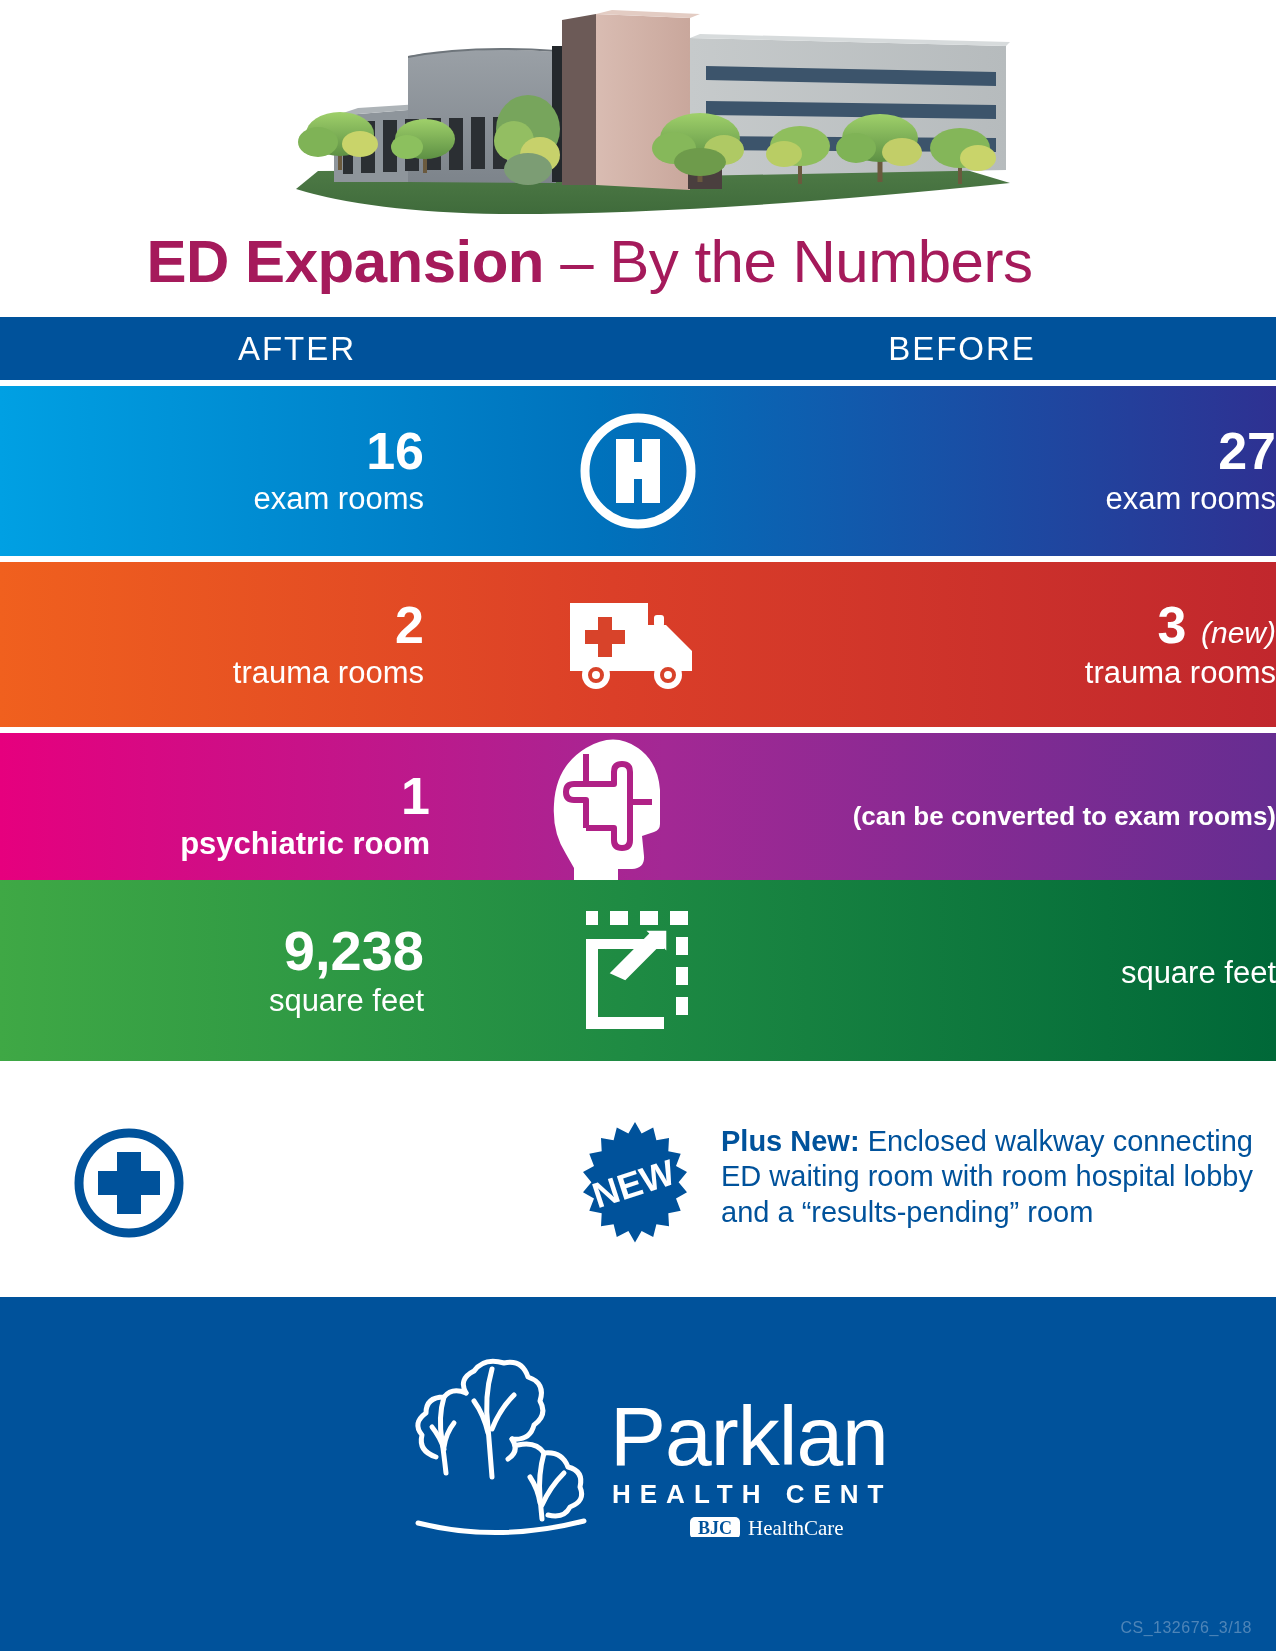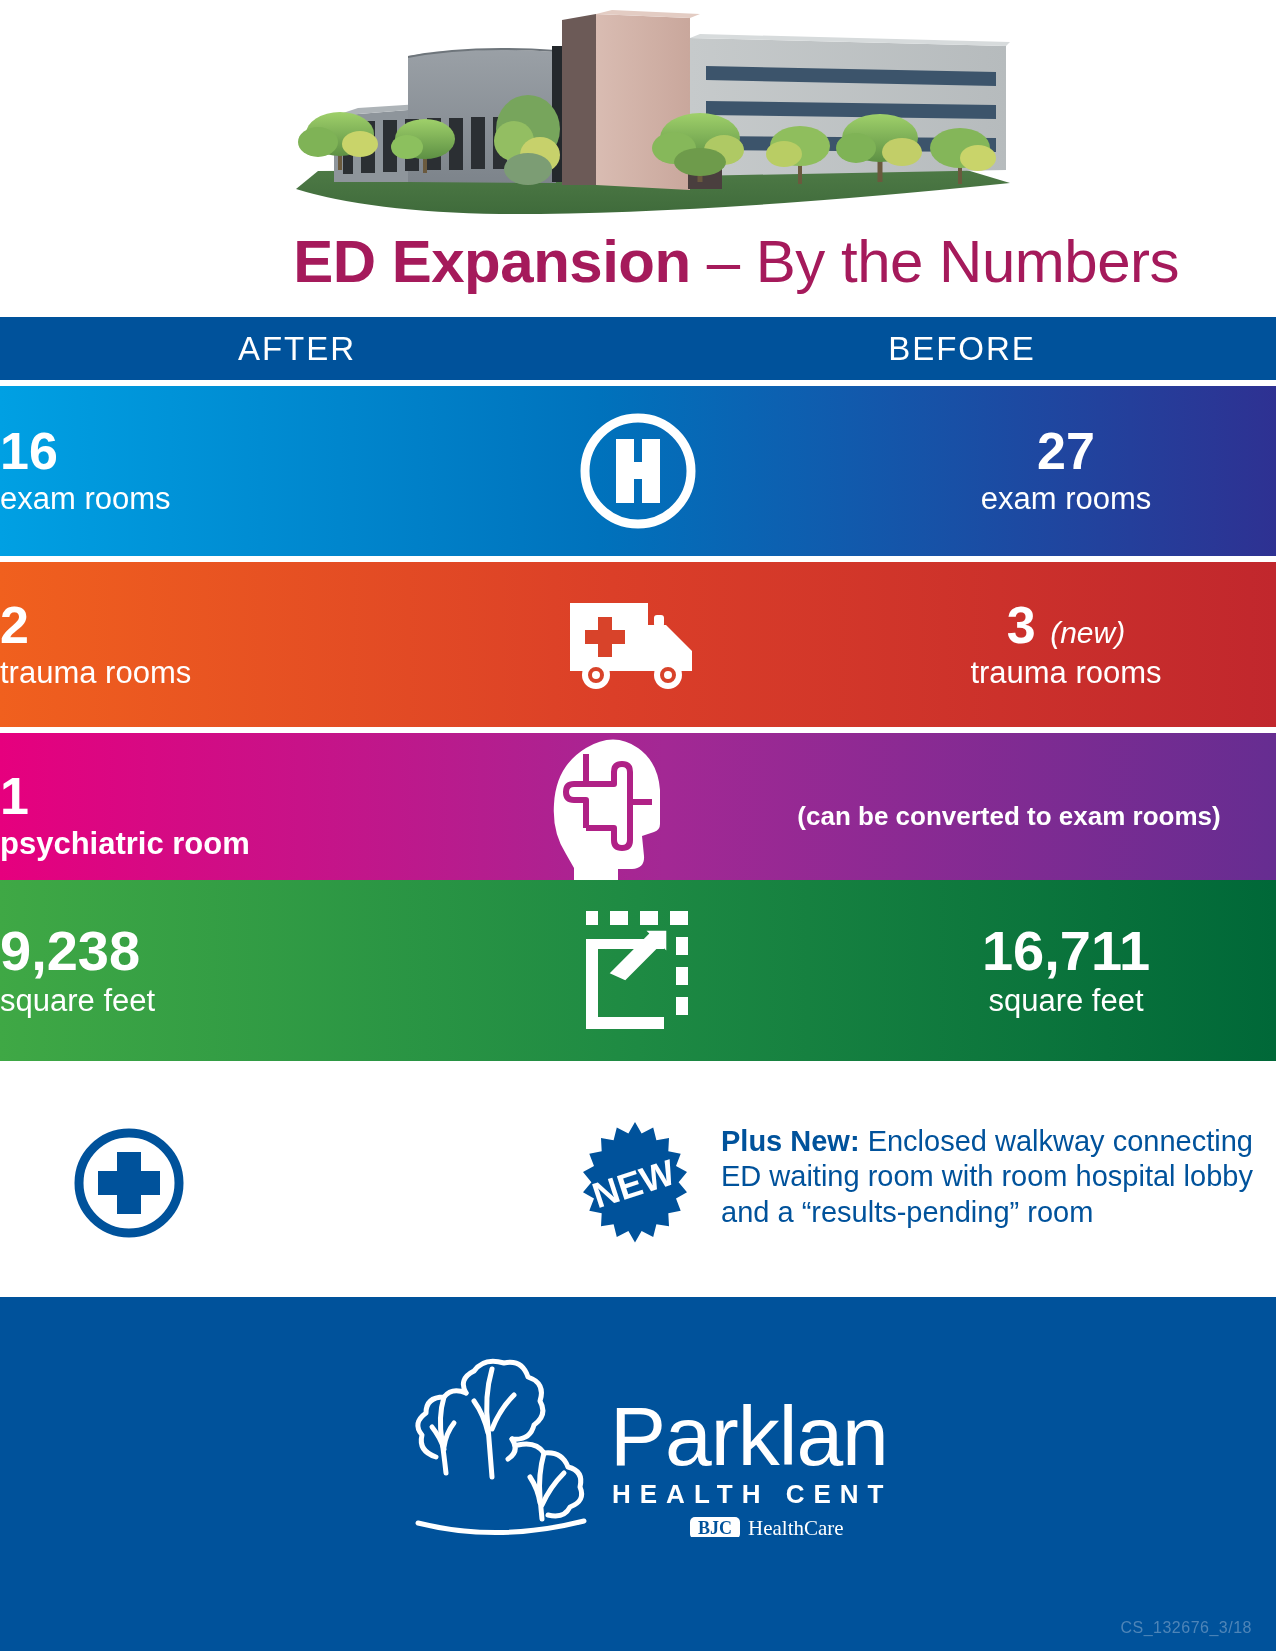--- a/index.html
+++ b/index.html
@@ -11,21 +11,21 @@
   }
 
   
   #building-illustration{
     position:absolute;left:0;top:0;width:1276px;height:215px;
   }
 
   
   #page-title{
     position:absolute;left:0;top:212px;width:1179px;height:100px;
-    text-align:right;
+    text-align:center;
     line-height:100px;
     white-space:nowrap;
   }
   #page-title .t-bold{
     font-weight:bold;
     font-size:60px;
     letter-spacing:-0.5px;
     color:#A51A5B;
     font-stretch:condensed;
   }
@@ -54,22 +54,22 @@
   .stat-row{
     position:absolute;left:0;width:1276px;
     display:flex;align-items:center;
     color:#ffffff;
   }
   .stat-row .side{
     width:498px;flex:0 0 498px;
     display:flex;flex-direction:column;justify-content:center;
     box-sizing:border-box;
   }
-  .stat-row .side.left{ align-items:flex-start; padding-right:74px; text-align:right;}
-  .stat-row .side.right{ align-items:center; padding-left:78px; text-align:left;}
+  .stat-row .side.left{ align-items:flex-end; padding-right:74px; text-align:right;}
+  .stat-row .side.right{ align-items:flex-end; padding-left:78px; text-align:left;}
   .stat-row .icon-cell{
     flex:1 1 auto;display:flex;align-items:center;justify-content:center;
     height:100%;
   }
   .big-num{
     font-size:52px;font-weight:bold;line-height:1.0;
     display:block;
   }
   .sub-label{
     font-size:31px;font-weight:400;line-height:1.15;display:block;
@@ -356,21 +356,20 @@
         <rect x="108" y="92" width="12" height="18"></rect>
       </g>
 
       <path d="M18,34 L30,34 L30,112 L96,112 L96,124 L18,124 Z" fill="#ffffff"></path>
       <rect x="18" y="34" width="78" height="10" fill="#ffffff"></rect>
 
       <path d="M40,44 L96,44 L96,40 L110,54 L96,68 L96,60 L46,60 Z" fill="#ffffff" transform="rotate(-45 70 54)"></path>
     </svg>
   </div>
   <div class="side right">
-    <span class="big-num">16,711</span>
     <span class="sub-label">square feet</span>
   </div>
 </div>
 
 <div id="callouts">
 
   <div class="callout" id="callout-plus">
     <div class="cal-icon">
       <svg width="118" height="118" viewBox="0 0 118 118" xmlns="http://www.w3.org/2000/svg">
         <circle cx="59" cy="59" r="50" fill="none" stroke="#00529B" stroke-width="9"></circle>

